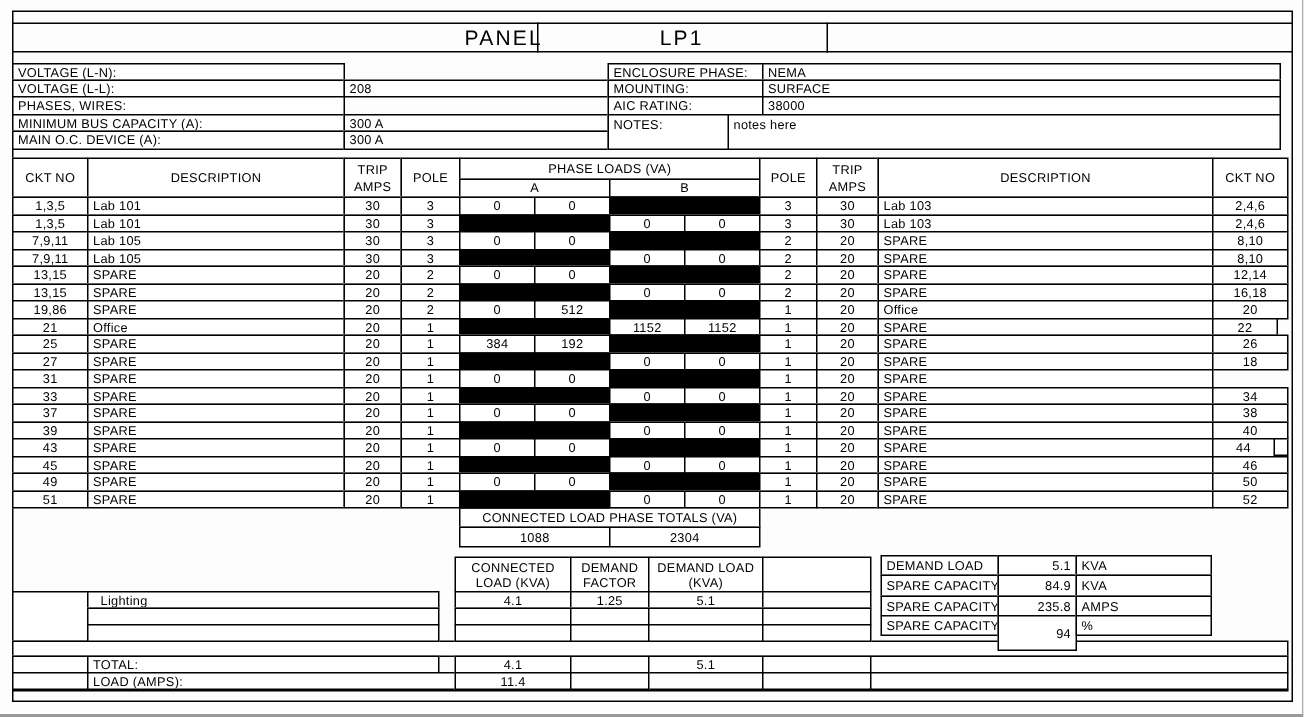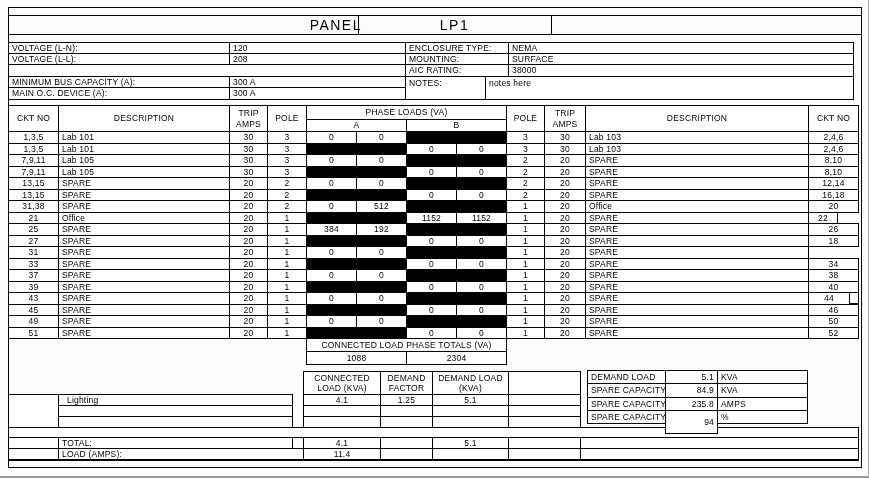--- a/index.html
+++ b/index.html
@@ -65,28 +65,28 @@
 FACTOR</div>
   <div class="cell pre" style="left:432px;top:371px;width:77px;height:24px;">DEMAND LOAD
 (KVA)</div>
   <div class="cell" style="left:508px;top:371px;width:73px;height:24px;"></div>
 
   <div class="cell" style="left:8px;top:394px;width:51px;height:34px;"></div>
   <div class="cell" style="left:8px;top:427px;width:851px;height:11px;"></div>
   <div class="line" style="left:8px;top:459px;width:851px;height:2px;"></div>
 
 <div class="cell l" style="left: 8px; top: 42px; width: 222px; height: 12px;">VOLTAGE (L-N):</div>
-    <div class="cell l" style="left: 229px; top: 42px; width: 177px; height: 12px;">120</div>
     <div class="cell l" style="left: 8px; top: 53px; width: 222px; height: 12px;">VOLTAGE (L-L):</div>
     <div class="cell l" style="left: 229px; top: 53px; width: 177px; height: 12px;">208</div>
+    <div class="cell l" style="left: 8px; top: 64px; width: 222px; height: 13px;">PHASES, WIRES:</div>
     <div class="cell l" style="left: 8px; top: 76px; width: 222px; height: 12px;">MINIMUM BUS CAPACITY (A):</div>
     <div class="cell l" style="left: 229px; top: 76px; width: 177px; height: 12px;">300 A</div>
     <div class="cell l" style="left: 8px; top: 87px; width: 222px; height: 13px;">MAIN O.C. DEVICE (A):</div>
     <div class="cell l" style="left: 229px; top: 87px; width: 177px; height: 13px;">300 A</div>
-    <div class="cell l" style="left: 405px; top: 42px; width: 104px; height: 12px;">ENCLOSURE TYPE:</div>
+    <div class="cell l" style="left: 405px; top: 42px; width: 104px; height: 12px;">ENCLOSURE PHASE:</div>
     <div class="cell l" style="left: 508px; top: 42px; width: 346px; height: 12px;">NEMA</div>
     <div class="cell l" style="left: 405px; top: 53px; width: 104px; height: 12px;">MOUNTING:</div>
     <div class="cell l" style="left: 508px; top: 53px; width: 346px; height: 12px;">SURFACE</div>
     <div class="cell l" style="left: 405px; top: 64px; width: 104px; height: 13px;">AIC RATING:</div>
     <div class="cell l" style="left: 508px; top: 64px; width: 346px; height: 13px;">38000</div>
     <div class="cell l t" style="left: 485px; top: 76px; width: 369px; height: 24px;">notes here</div>
     <div class="cell l t" style="left: 405px; top: 76px; width: 81px; height: 24px;">NOTES:</div>
     <div class="cell" style="left: 8px; top: 131px; width: 51px; height: 13px;">1,3,5</div>
     <div class="cell l" style="left: 58px; top: 131px; width: 172px; height: 13px;">Lab 101</div>
     <div class="cell" style="left: 229px; top: 131px; width: 39px; height: 13px;">30</div>
@@ -146,42 +146,42 @@
     <div class="cell l" style="left: 58px; top: 189px; width: 172px; height: 12px;">SPARE</div>
     <div class="cell" style="left: 229px; top: 189px; width: 39px; height: 12px;">20</div>
     <div class="cell" style="left: 267px; top: 189px; width: 40px; height: 12px;">2</div>
     <div class="cell black" style="left: 306px; top: 189px; width: 101px; height: 12px;"></div>
     <div class="cell" style="left: 406px; top: 189px; width: 51px; height: 12px;">0</div>
     <div class="cell" style="left: 456px; top: 189px; width: 51px; height: 12px;">0</div>
     <div class="cell" style="left: 506px; top: 189px; width: 39px; height: 12px;">2</div>
     <div class="cell" style="left: 544px; top: 189px; width: 42px; height: 12px;">20</div>
     <div class="cell l" style="left: 585px; top: 189px; width: 224px; height: 12px;">SPARE</div>
     <div class="cell" style="left: 808px; top: 189px; width: 51px; height: 12px;">16,18</div>
-    <div class="cell" style="left: 8px; top: 200px; width: 51px; height: 13px;">31,38</div>
+    <div class="cell" style="left: 8px; top: 200px; width: 51px; height: 13px;">19,86</div>
     <div class="cell l" style="left: 58px; top: 200px; width: 172px; height: 13px;">SPARE</div>
     <div class="cell" style="left: 229px; top: 200px; width: 39px; height: 13px;">20</div>
     <div class="cell" style="left: 267px; top: 200px; width: 40px; height: 13px;">2</div>
     <div class="cell" style="left: 306px; top: 200px; width: 51px; height: 13px;">0</div>
     <div class="cell" style="left: 356px; top: 200px; width: 51px; height: 13px;">512</div>
     <div class="cell black" style="left: 406px; top: 200px; width: 101px; height: 13px;"></div>
     <div class="cell" style="left: 506px; top: 200px; width: 39px; height: 13px;">1</div>
     <div class="cell" style="left: 544px; top: 200px; width: 42px; height: 13px;">20</div>
     <div class="cell l" style="left: 585px; top: 200px; width: 224px; height: 13px;">Office</div>
     <div class="cell" style="left: 808px; top: 200px; width: 51px; height: 13px;">20</div>
     <div class="cell" style="left: 8px; top: 212px; width: 51px; height: 12px;">21</div>
     <div class="cell l" style="left: 58px; top: 212px; width: 172px; height: 12px;">Office</div>
     <div class="cell" style="left: 229px; top: 212px; width: 39px; height: 12px;">20</div>
     <div class="cell" style="left: 267px; top: 212px; width: 40px; height: 12px;">1</div>
     <div class="cell black" style="left: 306px; top: 212px; width: 101px; height: 12px;"></div>
     <div class="cell" style="left: 406px; top: 212px; width: 51px; height: 12px;">1152</div>
     <div class="cell" style="left: 456px; top: 212px; width: 51px; height: 12px;">1152</div>
     <div class="cell" style="left: 506px; top: 212px; width: 39px; height: 12px;">1</div>
     <div class="cell" style="left: 544px; top: 212px; width: 42px; height: 12px;">20</div>
     <div class="cell l" style="left: 585px; top: 212px; width: 224px; height: 12px;">SPARE</div>
-    <div class="cell" style="left: 808px; top: 212px; width: 30px; height: 12px;">22</div>
+    <div class="cell" style="left: 808px; top: 212px; width: 44px; height: 12px;">22</div>
     <div class="cell" style="left: 8px; top: 223px; width: 51px; height: 13px;">25</div>
     <div class="cell l" style="left: 58px; top: 223px; width: 172px; height: 13px;">SPARE</div>
     <div class="cell" style="left: 229px; top: 223px; width: 39px; height: 13px;">20</div>
     <div class="cell" style="left: 267px; top: 223px; width: 40px; height: 13px;">1</div>
     <div class="cell" style="left: 306px; top: 223px; width: 51px; height: 13px;">384</div>
     <div class="cell" style="left: 356px; top: 223px; width: 51px; height: 13px;">192</div>
     <div class="cell black" style="left: 406px; top: 223px; width: 101px; height: 13px;"></div>
     <div class="cell" style="left: 506px; top: 223px; width: 39px; height: 13px;">1</div>
     <div class="cell" style="left: 544px; top: 223px; width: 42px; height: 13px;">20</div>
     <div class="cell l" style="left: 585px; top: 223px; width: 224px; height: 13px;">SPARE</div>

